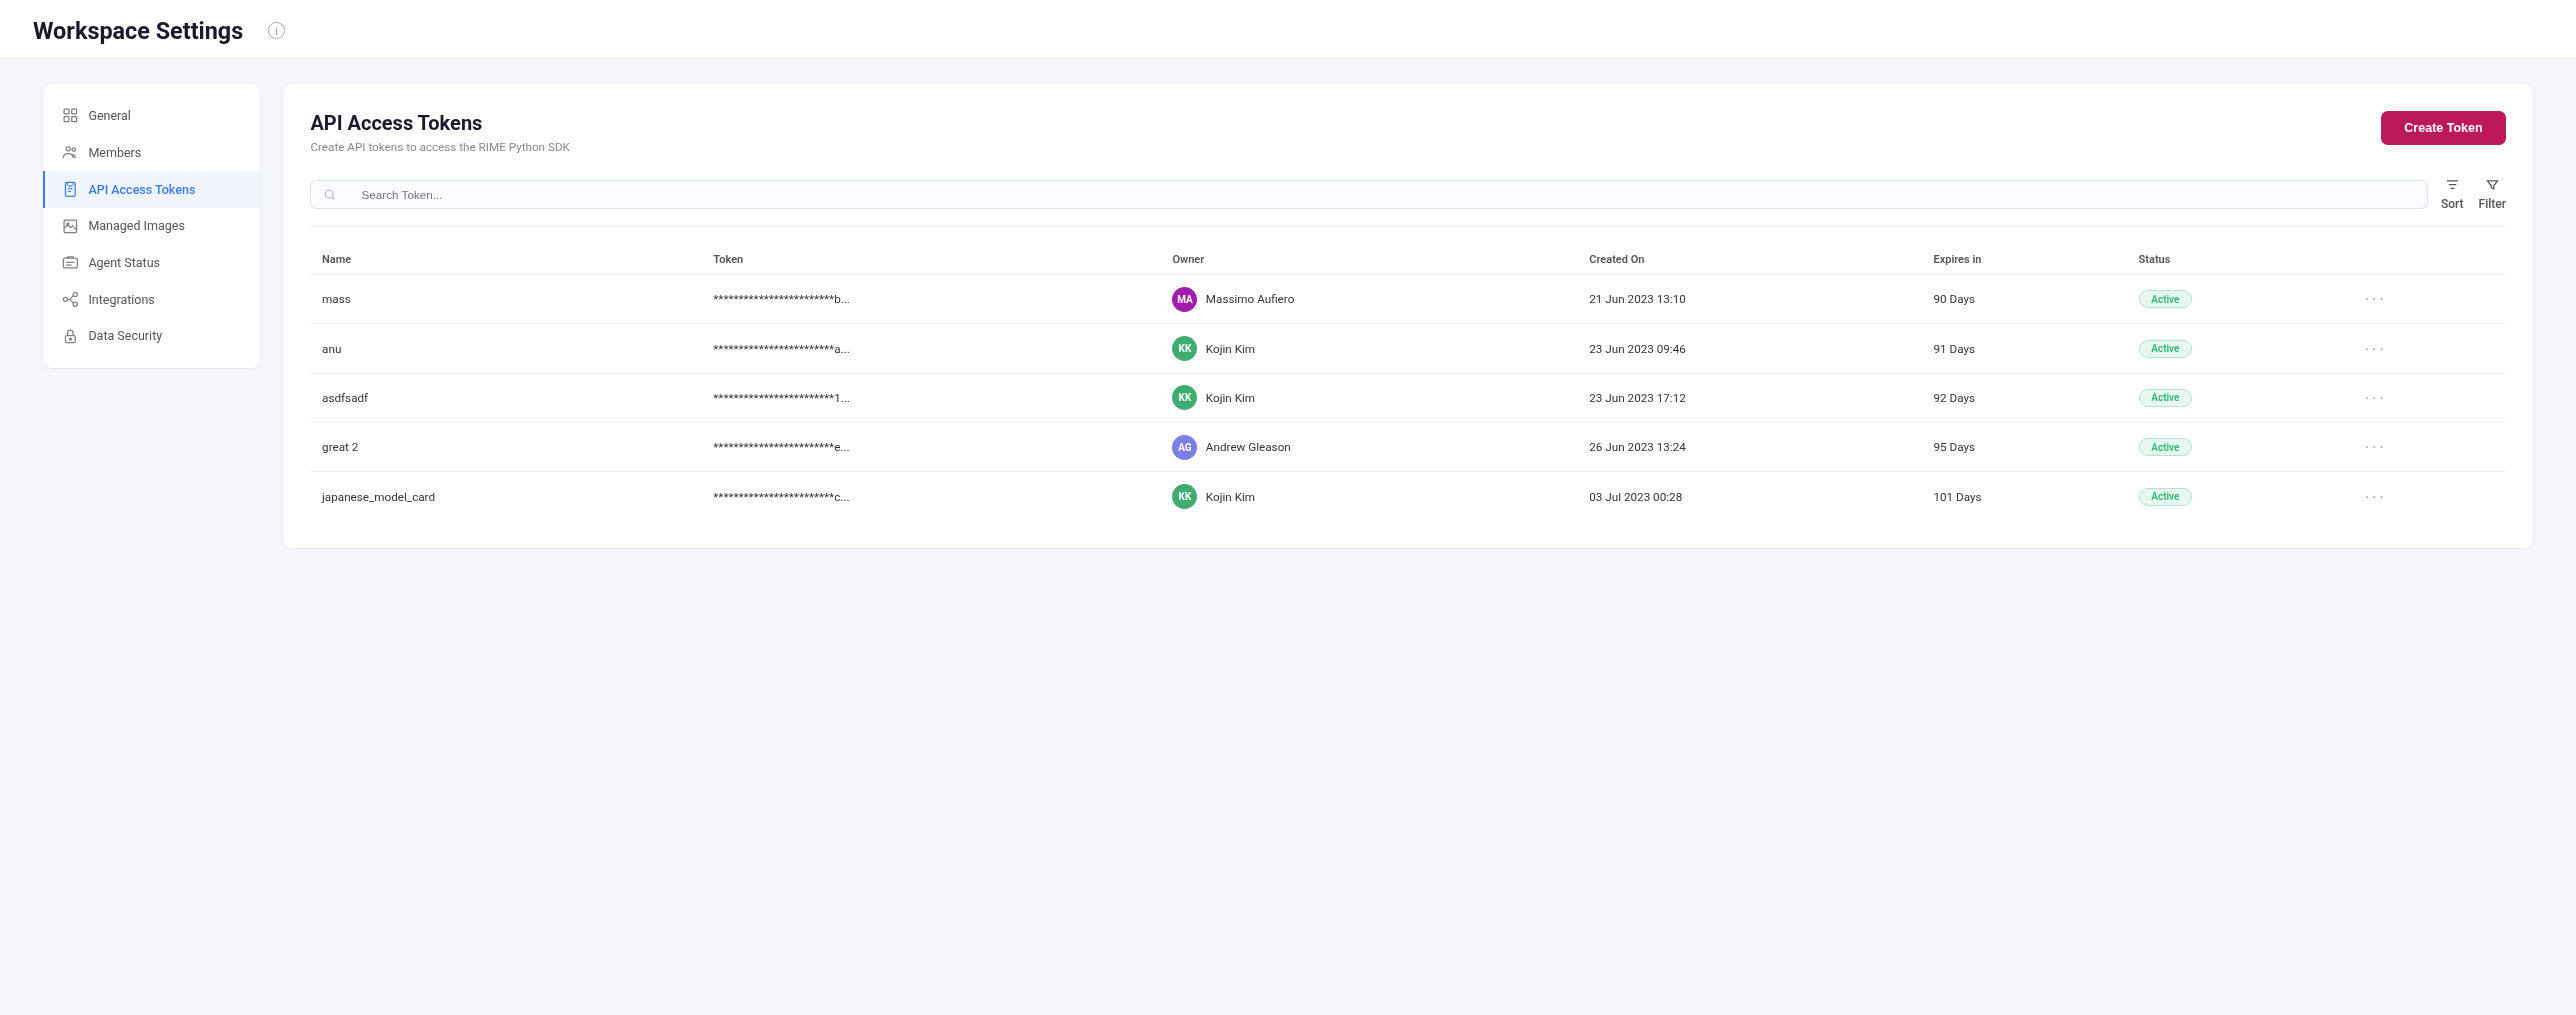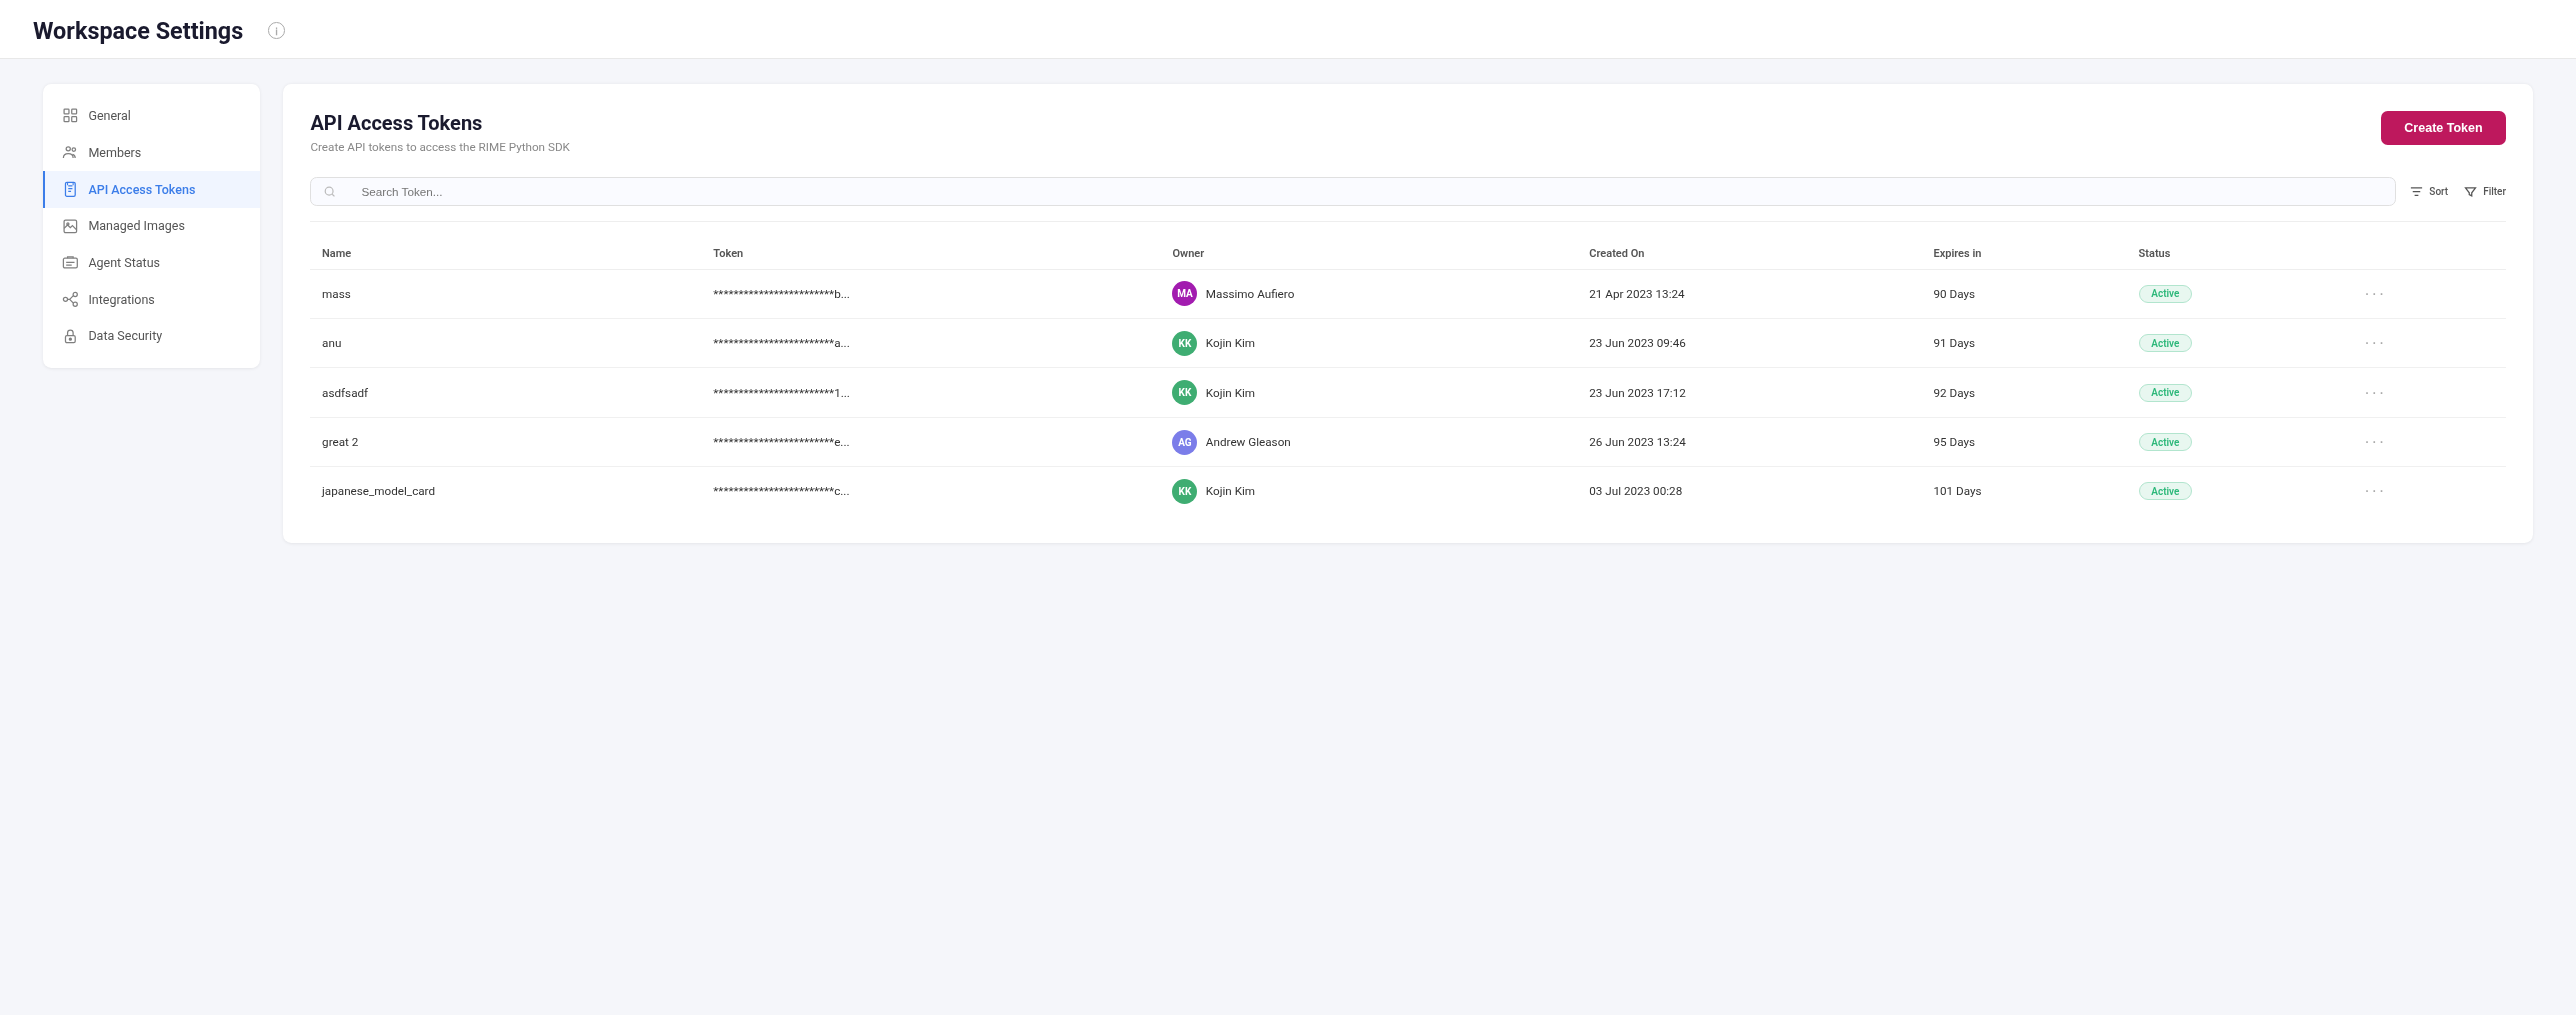--- a/index.html
+++ b/index.html
@@ -29,21 +29,21 @@
     .content-subtitle { font-size: 11.7px; color: #888; }
 
     .create-token-btn { background: #be185d; color: #fff; border: none; border-radius: 6.7px; padding: 10px 23.4px; font-size: 12.5px; font-weight: 600; cursor: pointer; white-space: nowrap; }
 
     
     .toolbar { display: flex; align-items: center; gap: 13.4px; margin-bottom: 16.7px; border-bottom: 0.8px solid #eee; padding-bottom: 15px; }
     .search-wrapper { flex: 1; display: flex; align-items: center; gap: 25px; border: 0.8px solid #e0e0e0; border-radius: 6.7px; padding: 6.7px 11.7px; background: #fafbff; }
     .search-wrapper input { border: none; background: transparent; outline: none; font-size: 11.7px; color: #555; width: 100%; }
     .search-icon-svg { color: #bbb; flex-shrink: 0; }
     .toolbar-actions { display: flex; gap: 15px; }
-    .toolbar-btn { display: flex; align-items: center; gap: 5px; color: #555; cursor: pointer; font-size: 10px; font-weight: 500; }
+    .toolbar-btn { display: flex; align-items: center; gap: 5px; color: #555; cursor: pointer; font-size: 12px; font-weight: 500; flex-direction: column; }
 
     
     .token-table { width: 100%; border-collapse: collapse; }
     .token-table th { text-align: left; padding: 8.4px 11.7px; font-size: 11px; font-weight: 600; color: #555; border-bottom: 0.8px solid #eee; }
     .token-table td { padding: 11.7px 11.7px; font-size: 11.7px; color: #333; border-bottom: 0.8px solid #f0f0f0; vertical-align: middle; }
     .token-table tr:last-child td { border-bottom: none; }
 
     .token-mask { color: #888; font-size: 11px; }
     .owner-cell { display: flex; align-items: center; gap: 8.4px; }
     .avatar { width: 25px; height: 25px; border-radius: 50%; display: flex; align-items: center; justify-content: center; font-size: 10px; font-weight: 700; color: #fff; flex-shrink: 0; }
@@ -182,21 +182,21 @@
         <tbody id="token-table-body">
         <tr>
     <td>mass</td>
     <td class="token-mask">************************b...</td>
     <td>
       <div class="owner-cell">
         <div class="avatar avatar-ma">MA</div>
         <span>Massimo Aufiero</span>
       </div>
     </td>
-    <td>21 Apr 2023 13:24</td>
+    <td>21 Jun 2023 13:10</td>
     <td>90 Days</td>
     <td><span class="status-badge">Active</span></td>
     <td><button class="more-btn">···</button></td>
   </tr>
             <tr>
     <td>anu</td>
     <td class="token-mask">************************a...</td>
     <td>
       <div class="owner-cell">
         <div class="avatar avatar-kk">KK</div>

